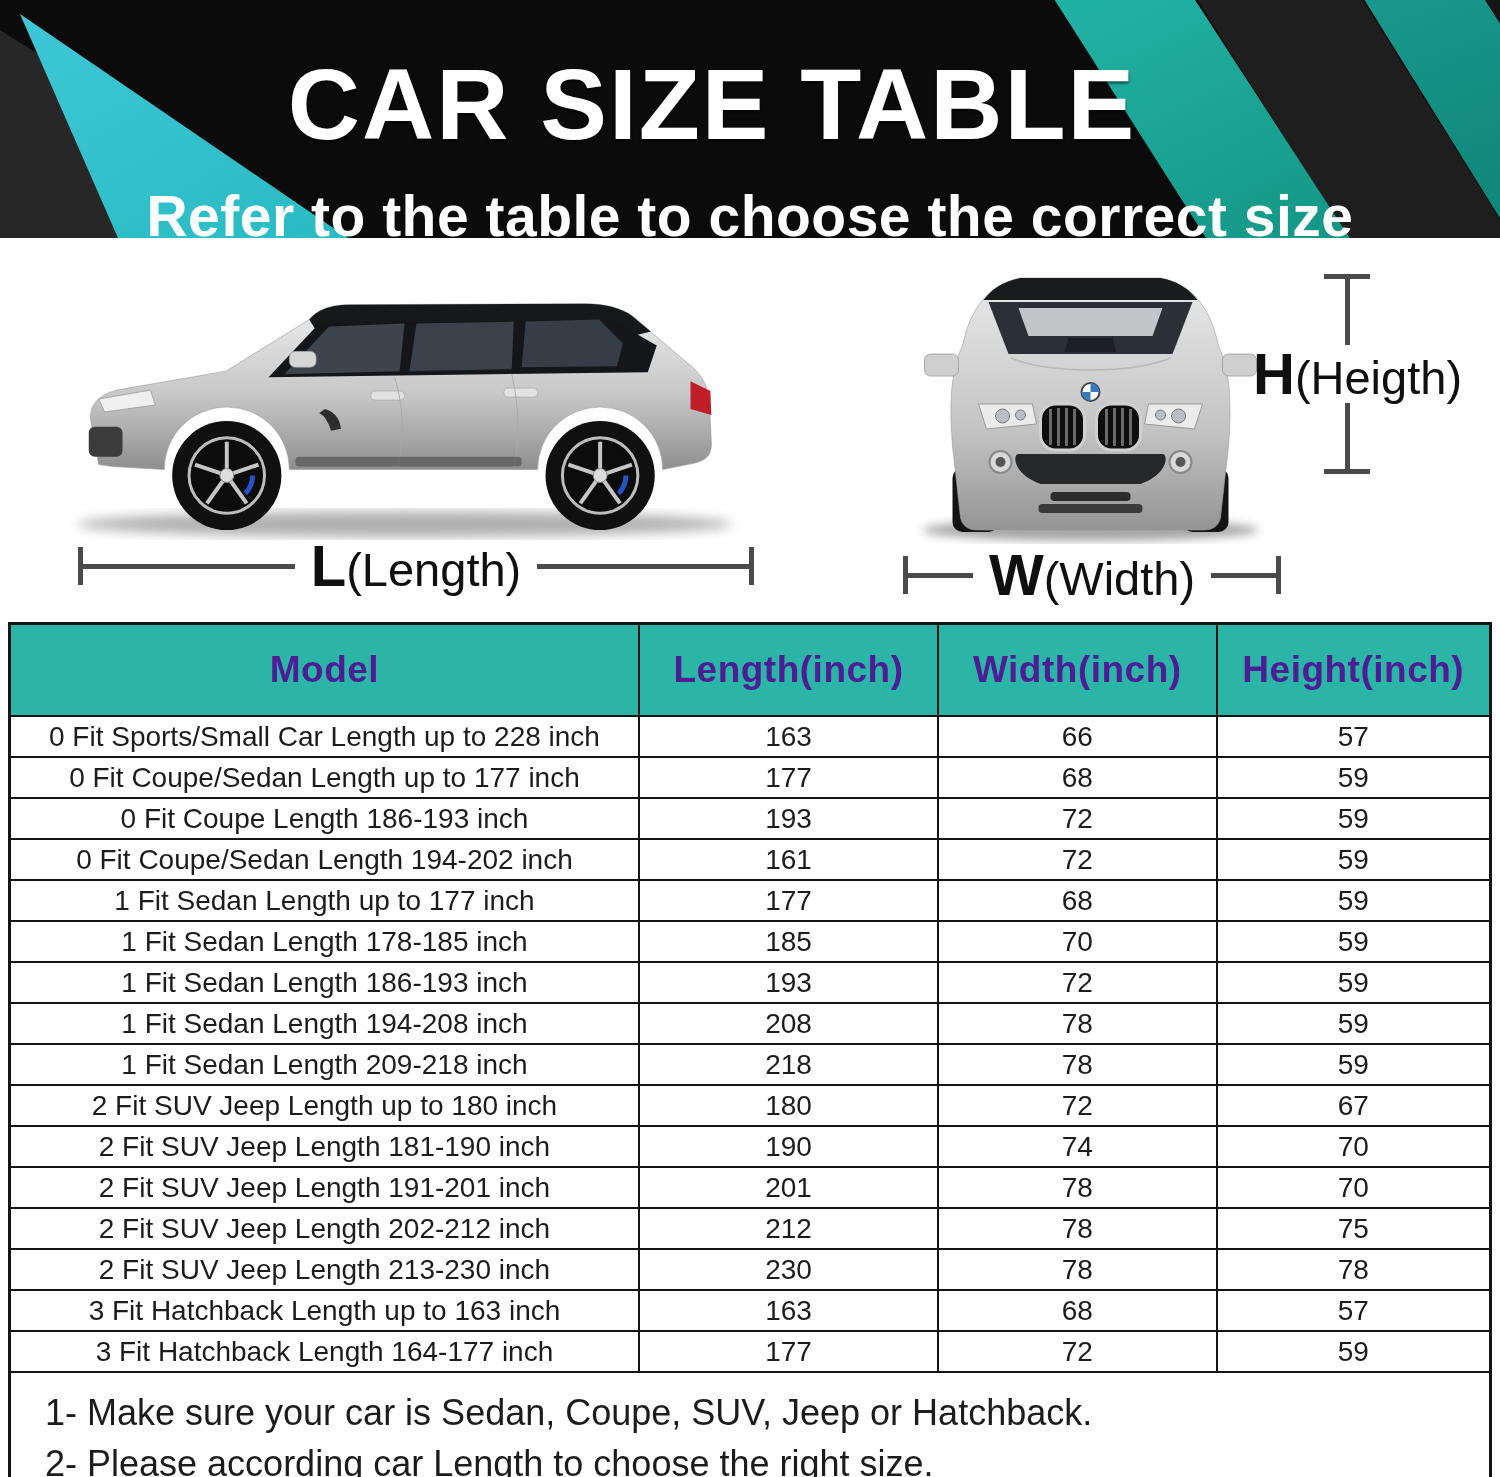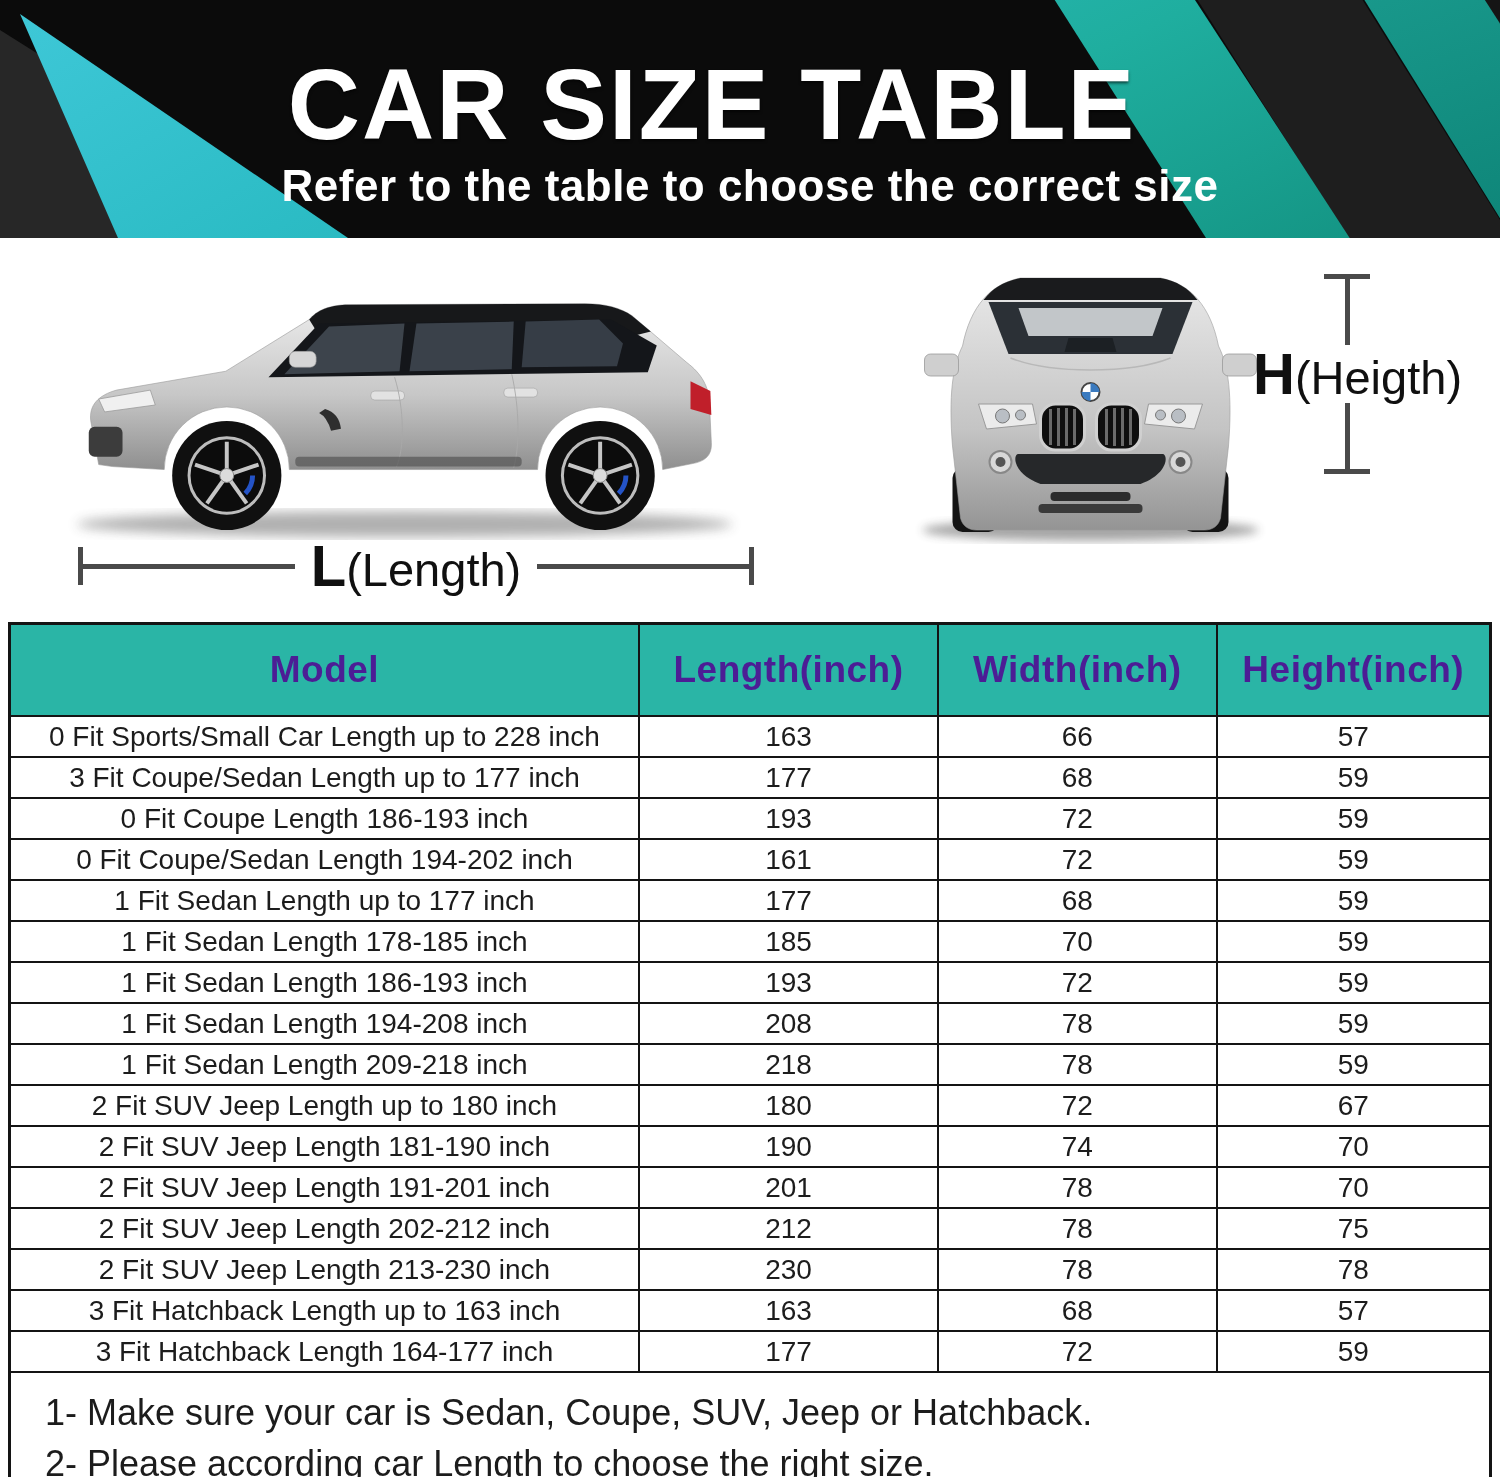--- a/index.html
+++ b/index.html
@@ -14,21 +14,21 @@
                    clip-path:polygon(20px 14px,348px 238px,118px 238px);}
   .shape.r1-dark{background:#1e1e1e;clip-path:polygon(1185px -20px,1350px -20px,1525px 260px,1362px 260px);}
   .shape.r1-teal{background:linear-gradient(155deg,#38c5d6 0%,#1fae9f 60%,#12907f 100%);
                  clip-path:polygon(1042px -20px,1182px -20px,1364px 260px,1220px 260px);}
   .shape.r2-teal{background:linear-gradient(160deg,#2ab8ab 0%,#0e8578 100%);
                  clip-path:polygon(1352px -20px,1472px -20px,1652px 260px,1526px 260px);}
   .shape.r2-dark{background:#151515;clip-path:polygon(1470px -20px,1640px -20px,1740px 260px,1654px 260px);}
   .banner-text{position:relative;text-align:center;color:#fff;padding-top:54px;}
   .banner-title{margin:0;font-size:100px;line-height:1;font-weight:bold;letter-spacing:2px;
                 transform:translateX(-38px);text-shadow:0 2px 3px rgba(0,0,0,.6);}
-  .banner-subtitle{margin:7px 0 0;font-size:44px;font-weight:bold;letter-spacing:.5px;}
+  .banner-subtitle{margin:29px 0 0;font-size:57px;font-weight:bold;letter-spacing:.5px;}
 
   
   .diagram{position:relative;height:384px;background:#fff;}
   .svg-abs{position:absolute;}
   .dim-h{position:absolute;display:flex;align-items:center;height:44px;}
   .dim-h .tick{width:5px;height:38px;background:var(--dimension-line-gray,#4a4a4a);}
   .dim-h .seg{flex:1;height:5px;background:var(--dimension-line-gray,#4a4a4a);}
   .dim-label{padding:0 16px;white-space:nowrap;color:#101010;line-height:1;}
   .dim-label b{font-size:58px;font-weight:bold;}
   .dim-label span{font-size:47px;font-weight:400;}
@@ -183,20 +183,27 @@
       <circle cx="260" cy="169" r="5" fill="#b9bec4" stroke="#777"></circle>
       <circle cx="100" cy="216" r="11" fill="#d8d8d8" stroke="#888" stroke-width="2"></circle>
       <circle cx="100" cy="216" r="5" fill="#555"></circle>
       <circle cx="280" cy="216" r="11" fill="#d8d8d8" stroke="#888" stroke-width="2"></circle>
       <circle cx="280" cy="216" r="5" fill="#555"></circle>
       <path d="M118,208 L262,208 C268,208 268,228 240,238 L140,238 C112,228 112,208 118,208 Z" fill="#26282a"></path>
       <rect x="150" y="246" width="80" height="9" rx="4" fill="#2c2c2c"></rect>
       <rect x="138" y="258" width="104" height="9" rx="4" fill="#3a3a3a"></rect>
     </svg>
 
+    <div class="dim-h" style="left:903px;top:315px;width:378px;">
+      <div class="tick"></div>
+      <div class="seg"></div>
+      <span class="dim-label"><b>W</b><span>(Width)</span></span>
+      <div class="seg"></div>
+      <div class="tick"></div>
+    </div>
 
     <div class="dim-v" style="left:1323px;top:36px;height:200px;">
       <div class="tick"></div>
       <div class="seg"></div>
       <div class="mid">
         <span class="dim-label"><b>H</b><span>(Heigth)</span></span>
       </div>
       <div class="seg"></div>
       <div class="tick"></div>
     </div>
@@ -219,21 +226,21 @@
         </tr>
       </thead>
       <tbody>
           <tr>
             <td>0 Fit Sports/Small Car Length up to 228 inch</td>
             <td>163</td>
             <td>66</td>
             <td>57</td>
           </tr>
           <tr>
-            <td>3 Fit Coupe/Sedan Length up to 177 inch</td>
+            <td>0 Fit Coupe/Sedan Length up to 177 inch</td>
             <td>177</td>
             <td>68</td>
             <td>59</td>
           </tr>
           <tr>
             <td>0 Fit Coupe Length 186-193 inch</td>
             <td>193</td>
             <td>72</td>
             <td>59</td>
           </tr>

